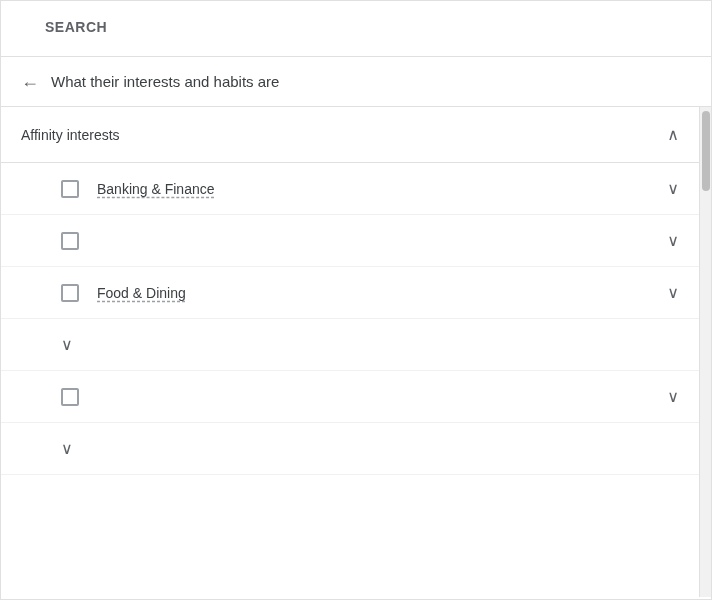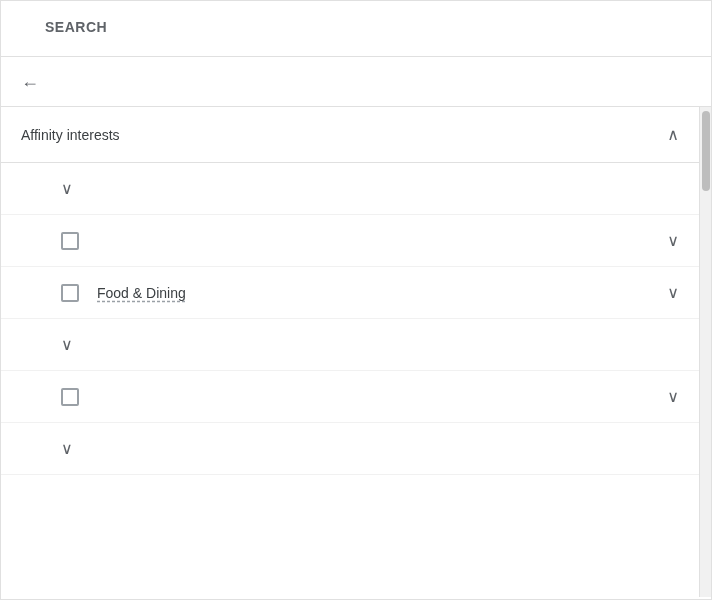--- a/index.html
+++ b/index.html
@@ -142,31 +142,36 @@
   </style>
 </head>
 <body>
 
 <div class="tab-bar">
   <div class="tab inactive">SEARCH</div>
 </div>
 
 <div class="breadcrumb-bar">
   <span class="back-arrow">←</span>
+  <span class="breadcrumb-text">What their interests and habits are</span>
 </div>
 
 <div class="main-content">
   <div class="content-area">
 
     <div class="section-header">
       <span class="section-title">Affinity interests</span>
       <span class="chevron-up">∧</span>
     </div>
 
     <div class="list-item">
+      <div class="item-left">
+        <div class="checkbox"></div>
+        <span class="item-label">Banking &amp; Finance</span>
+      </div>
       <span class="chevron-down">∨</span>
     </div>
 
     <div class="list-item">
       <div class="item-left">
         <div class="checkbox"></div>
       </div>
       <span class="chevron-down">∨</span>
     </div>
 

